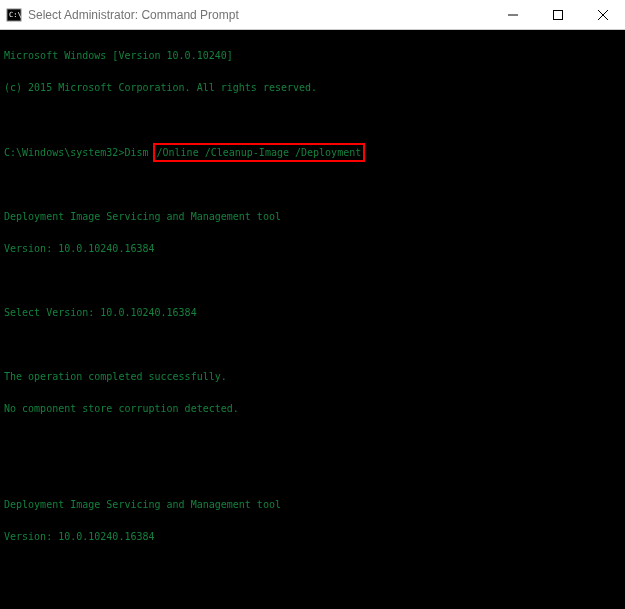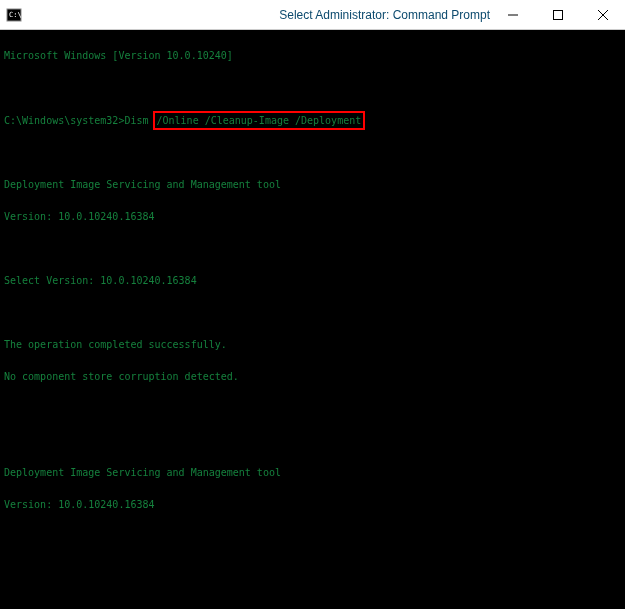--- a/index.html
+++ b/index.html
@@ -35,22 +35,21 @@
       height: 16px;
       margin-right: 6px;
       display: flex;
       align-items: center;
       justify-content: center;
     }
     .titlebar-title {
       flex: 1;
       font-family: "Segoe UI", Tahoma, sans-serif;
       font-size: 12px;
-      color: #0c4a6e;
-      text-align: right;
+      color: #737373;
     }
     .titlebar-controls {
       display: flex;
       height: 100%;
     }
     .titlebar-btn {
       width: 45px;
       height: 100%;
       display: flex;
       align-items: center;
@@ -134,20 +133,21 @@
         <svg width="10" height="10">
             <line x1="0" y1="0" x2="10" y2="10" stroke="#000" stroke-width="1"></line>
             <line x1="10" y1="0" x2="0" y2="10" stroke="#000" stroke-width="1"></line>
           </svg>
       </div>
     </div>
   </div>
 
   <div class="console-area">
 <div class="console-line">Microsoft Windows [Version 10.0.10240]</div>
+<div class="console-line">(c) 2015 Microsoft Corporation. All rights reserved.</div>
 <div class="console-line"></div>
 <div class="console-line highlight-wrap"><span>C:\Windows\system32&gt;Dism </span><span class="highlight-box">/Online /Cleanup-Image /Deployment</span></div>
 <div class="console-line"></div>
 <div class="console-line">Deployment Image Servicing and Management tool</div>
 <div class="console-line">Version: 10.0.10240.16384</div>
 <div class="console-line"></div>
 <div class="console-line">Select Version: 10.0.10240.16384</div>
 <div class="console-line"></div>
 <div class="console-line">The operation completed successfully.</div>
 <div class="console-line">No component store corruption detected.</div>

